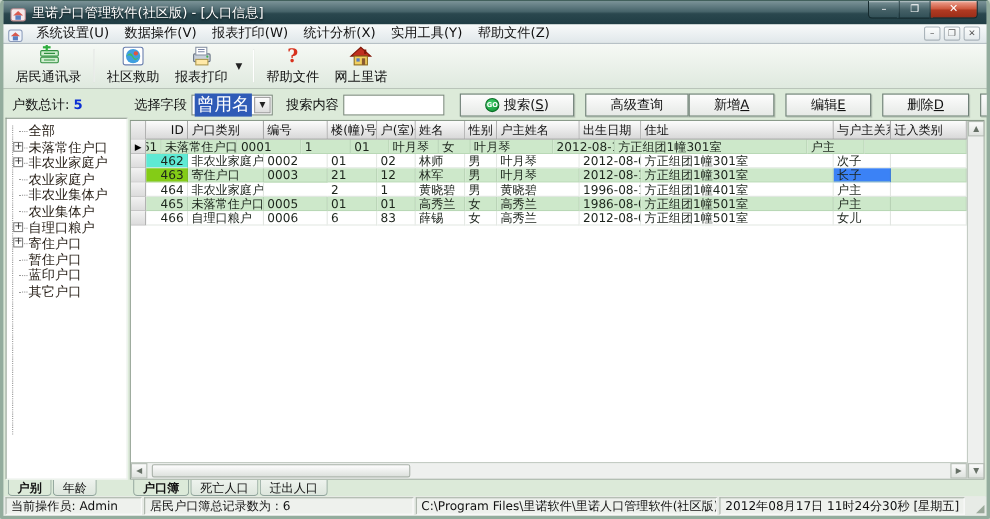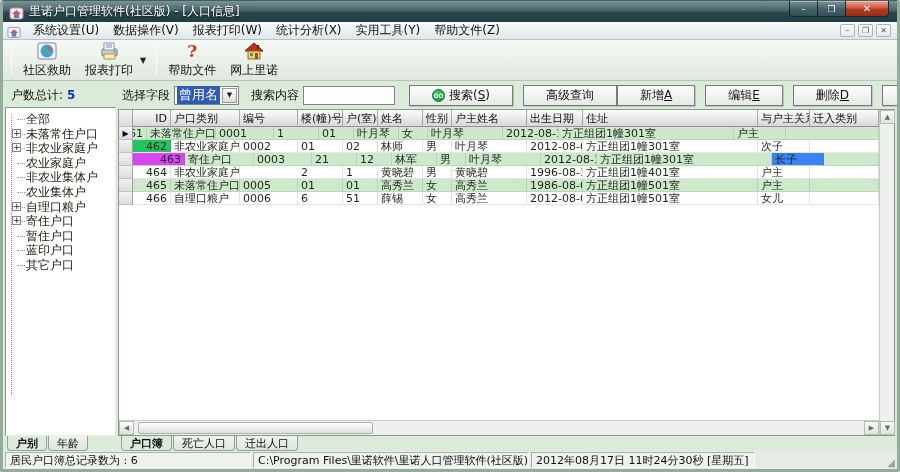--- a/index.html
+++ b/index.html
@@ -53,21 +53,21 @@
   .expander::before { content:"+"; position:absolute; left:0px; top:-2px; font-size:9px; line-height:11px; color:#222; width:7px; text-align:center; }
   .side-tabs, .main-tabs { height:15px; display:flex; align-items:stretch; flex:0 0 auto; padding-left:2px; }
   .btab { font-size:11px; color:#111; padding:0 8px; display:flex; align-items:center; white-space:nowrap;
           border:1px solid #8fa39b; border-top:none; border-radius:0 0 4px 4px; background:linear-gradient(#eef3ee,#dde6dd); margin-right:1px; }
   .btab.active { background:#dcead9; border-color:#8fa39b; border-top:1px solid #dcead9; margin-top:-1px; font-weight:bold; }
   
   .main-panel { flex:1 1 auto; display:flex; flex-direction:column; min-width:0; min-height:0; }
   .search-row { height:26px; display:flex; align-items:center; flex:0 0 auto; padding:1px 0 3px 4px; }
   .srlabel { font-size:12px; color:#111; white-space:nowrap; margin-right:4px; }
   .select { width:80px; height:19px; background:#fff; border:1px solid #7b8b7b; display:flex; align-items:center; margin-right:12px; }
-  .select .selval { flex:1; font-size:13px; color:#fff; background:#2f5bb7; margin:1px 1px 1px 2px; padding:0 2px; white-space:nowrap; overflow:hidden; }
+  .select .selval { flex:1; font-size:16px; color:#fff; background:#2f5bb7; margin:1px 1px 1px 2px; padding:0 2px; white-space:nowrap; overflow:hidden; }
   .select .selarrow { width:15px; height:15px; margin:1px; background:linear-gradient(#fdfdfd,#dcdcdc); border:1px solid #9a9a9a;
           font-size:7px; color:#222; display:flex; align-items:center; justify-content:center; }
   .textinput { width:92px; height:19px; background:#fff; border:1px solid #7b8b7b; margin-right:14px; font-size:12px; padding:0 3px;
           font-family:inherit; }
   .pbtn { height:21px; border:1px solid #6f7f77; background:linear-gradient(#fdfdfd,#e6e9e6); font-size:12px; color:#111;
           display:flex; align-items:center; justify-content:center; padding:0 22px; margin-right:10px; white-space:nowrap;
           box-shadow:1px 1px 0 rgba(0,0,0,.15); }
   .pbtn u { text-decoration:underline; }
   .go-ico { width:13px; height:13px; border-radius:50%; background:radial-gradient(circle at 35% 30%, #3fcf6a, #0f8f32);
             color:#fff; font-size:6px; font-weight:bold; display:flex; align-items:center; justify-content:center; margin-right:4px;
@@ -136,20 +136,33 @@
         <div class="menu-item">帮助文件(Z)</div>
       </div>
     <div class="mdi-btns">
       <div class="mdib">–</div>
       <div class="mdib">❐</div>
       <div class="mdib">✕</div>
     </div>
   </div>
 
   <div class="toolbar" id="toolbar">
+      <div class="tbtn">
+        <span class="ticon">
+          <svg width="26" height="20" viewBox="0 0 26 20">
+            <rect x="6" y="5" width="16" height="5" rx="1" fill="#cfeecf" stroke="#2f8f3f"></rect>
+            <rect x="6" y="11" width="16" height="5" rx="1" fill="#cfeecf" stroke="#2f8f3f"></rect>
+            <line x1="9" y1="7.5" x2="19" y2="7.5" stroke="#2f8f3f"></line>
+            <line x1="9" y1="13.5" x2="19" y2="13.5" stroke="#2f8f3f"></line>
+            <rect x="8" y="1" width="7" height="2" fill="#2fae3f"></rect>
+            <rect x="10.5" y="-1.5" width="2" height="7" fill="#2fae3f"></rect>
+          </svg>
+        </span>
+        <span class="tlabel">居民通讯录</span>
+      </div>
       <div class="tsep"></div>
       <div class="tbtn">
         <span class="ticon">
           <svg width="22" height="20" viewBox="0 0 22 20">
             <rect x="2" y="2" width="18" height="16" rx="2" fill="#fff" stroke="#6a7fae"></rect>
             <circle cx="11" cy="10" r="6.5" fill="#3f9fdf"></circle>
             <path d="M5 10 Q9 5 11 10 T17 10 Q13 16 11 12 T5 10Z" fill="#3fbf5f"></path>
             <circle cx="13.5" cy="7.5" r="2" fill="#e05540"></circle>
           </svg>
         </span>
@@ -271,36 +284,36 @@
                 <div class="gc" style="width: 45px; background: rgb(205, 232, 202); border-bottom: 1px solid rgb(185, 216, 182);">叶月琴</div>
                 <div class="gc" style="width: 29px; background: rgb(205, 232, 202); border-bottom: 1px solid rgb(185, 216, 182);">女</div>
                 <div class="gc" style="width: 75px; background: rgb(205, 232, 202); border-bottom: 1px solid rgb(185, 216, 182);">叶月琴</div>
                 <div class="gc" style="width: 56px; background: rgb(205, 232, 202); border-bottom: 1px solid rgb(185, 216, 182);">2012-08-16</div>
                 <div class="gc" style="width: 175px; background: rgb(205, 232, 202); border-bottom: 1px solid rgb(185, 216, 182);">方正组团1幢301室</div>
                 <div class="gc" style="width: 52px; background: rgb(205, 232, 202); border-bottom: 1px solid rgb(185, 216, 182);">户主</div>
                 <div class="gc" style="width: 46px; flex: 1 1 auto; background: rgb(205, 232, 202); border-bottom: 1px solid rgb(185, 216, 182);"></div>
               </div>
               <div class="grow gr">
                 <div class="gsel"></div>
-                <div class="gc" style="width: 38px; justify-content: flex-end; background: #22c55e; border-bottom: 1px solid rgb(226, 232, 226);">462</div>
+                <div class="gc" style="width: 38px; justify-content: flex-end; background: #5eead4; border-bottom: 1px solid rgb(226, 232, 226);">462</div>
                 <div class="gc" style="width: 69px; background: rgb(255, 255, 255); border-bottom: 1px solid rgb(226, 232, 226);">非农业家庭户</div>
                 <div class="gc" style="width: 58px; background: rgb(255, 255, 255); border-bottom: 1px solid rgb(226, 232, 226);">0002</div>
                 <div class="gc" style="width: 45px; background: rgb(255, 255, 255); border-bottom: 1px solid rgb(226, 232, 226);">01</div>
                 <div class="gc" style="width: 35px; background: rgb(255, 255, 255); border-bottom: 1px solid rgb(226, 232, 226);">02</div>
                 <div class="gc" style="width: 45px; background: rgb(255, 255, 255); border-bottom: 1px solid rgb(226, 232, 226);">林师</div>
                 <div class="gc" style="width: 29px; background: rgb(255, 255, 255); border-bottom: 1px solid rgb(226, 232, 226);">男</div>
                 <div class="gc" style="width: 75px; background: rgb(255, 255, 255); border-bottom: 1px solid rgb(226, 232, 226);">叶月琴</div>
                 <div class="gc" style="width: 56px; background: rgb(255, 255, 255); border-bottom: 1px solid rgb(226, 232, 226);">2012-08-03</div>
                 <div class="gc" style="width: 175px; background: rgb(255, 255, 255); border-bottom: 1px solid rgb(226, 232, 226);">方正组团1幢301室</div>
                 <div class="gc" style="width: 52px; background: rgb(255, 255, 255); border-bottom: 1px solid rgb(226, 232, 226);">次子</div>
                 <div class="gc" style="width: 46px; flex: 1 1 auto; background: rgb(255, 255, 255); border-bottom: 1px solid rgb(226, 232, 226);"></div>
               </div>
               <div class="grow gr">
                 <div class="gsel"></div>
-                <div class="gc" style="width: 52px; justify-content: flex-end; background: #d946ef; border-bottom: 1px solid rgb(185, 216, 182);">463</div>
+                <div class="gc" style="width: 38px; justify-content: flex-end; background: #84cc16; border-bottom: 1px solid rgb(185, 216, 182);">463</div>
                 <div class="gc" style="width: 69px; background: rgb(205, 232, 202); border-bottom: 1px solid rgb(185, 216, 182);">寄住户口</div>
                 <div class="gc" style="width: 58px; background: rgb(205, 232, 202); border-bottom: 1px solid rgb(185, 216, 182);">0003</div>
                 <div class="gc" style="width: 45px; background: rgb(205, 232, 202); border-bottom: 1px solid rgb(185, 216, 182);">21</div>
                 <div class="gc" style="width: 35px; background: rgb(205, 232, 202); border-bottom: 1px solid rgb(185, 216, 182);">12</div>
                 <div class="gc" style="width: 45px; background: rgb(205, 232, 202); border-bottom: 1px solid rgb(185, 216, 182);">林军</div>
                 <div class="gc" style="width: 29px; background: rgb(205, 232, 202); border-bottom: 1px solid rgb(185, 216, 182);">男</div>
                 <div class="gc" style="width: 75px; background: rgb(205, 232, 202); border-bottom: 1px solid rgb(185, 216, 182);">叶月琴</div>
                 <div class="gc" style="width: 56px; background: rgb(205, 232, 202); border-bottom: 1px solid rgb(185, 216, 182);">2012-08-19</div>
                 <div class="gc" style="width: 175px; background: rgb(205, 232, 202); border-bottom: 1px solid rgb(185, 216, 182);">方正组团1幢301室</div>
                 <div class="gc" style="width: 52px; background: #3b82f6; border-bottom: 1px solid rgb(185, 216, 182);">长子</div>
@@ -335,21 +348,21 @@
                 <div class="gc" style="width: 175px; background: rgb(205, 232, 202); border-bottom: 1px solid rgb(185, 216, 182);">方正组团1幢501室</div>
                 <div class="gc" style="width: 52px; background: rgb(205, 232, 202); border-bottom: 1px solid rgb(185, 216, 182);">户主</div>
                 <div class="gc" style="width: 46px; flex: 1 1 auto; background: rgb(205, 232, 202); border-bottom: 1px solid rgb(185, 216, 182);"></div>
               </div>
               <div class="grow gr">
                 <div class="gsel"></div>
                 <div class="gc" style="width: 38px; justify-content: flex-end; background: rgb(255, 255, 255); border-bottom: 1px solid rgb(226, 232, 226);">466</div>
                 <div class="gc" style="width: 69px; background: rgb(255, 255, 255); border-bottom: 1px solid rgb(226, 232, 226);">自理口粮户</div>
                 <div class="gc" style="width: 58px; background: rgb(255, 255, 255); border-bottom: 1px solid rgb(226, 232, 226);">0006</div>
                 <div class="gc" style="width: 45px; background: rgb(255, 255, 255); border-bottom: 1px solid rgb(226, 232, 226);">6</div>
-                <div class="gc" style="width: 35px; background: rgb(255, 255, 255); border-bottom: 1px solid rgb(226, 232, 226);">51</div>
+                <div class="gc" style="width: 35px; background: rgb(255, 255, 255); border-bottom: 1px solid rgb(226, 232, 226);">83</div>
                 <div class="gc" style="width: 45px; background: rgb(255, 255, 255); border-bottom: 1px solid rgb(226, 232, 226);">薛锡</div>
                 <div class="gc" style="width: 29px; background: rgb(255, 255, 255); border-bottom: 1px solid rgb(226, 232, 226);">女</div>
                 <div class="gc" style="width: 75px; background: rgb(255, 255, 255); border-bottom: 1px solid rgb(226, 232, 226);">高秀兰</div>
                 <div class="gc" style="width: 56px; background: rgb(255, 255, 255); border-bottom: 1px solid rgb(226, 232, 226);">2012-08-02</div>
                 <div class="gc" style="width: 175px; background: rgb(255, 255, 255); border-bottom: 1px solid rgb(226, 232, 226);">方正组团1幢501室</div>
                 <div class="gc" style="width: 52px; background: rgb(255, 255, 255); border-bottom: 1px solid rgb(226, 232, 226);">女儿</div>
                 <div class="gc" style="width: 46px; flex: 1 1 auto; background: rgb(255, 255, 255); border-bottom: 1px solid rgb(226, 232, 226);"></div>
               </div>
             </div>
           <div class="hscroll">
@@ -367,19 +380,20 @@
       <div class="main-tabs" id="main-tabs">
           <div class="btab active">户口簿</div>
           <div class="btab">死亡人口</div>
           <div class="btab">迁出人口</div>
         </div>
 
     </div>
   </div>
 
   <div class="statusbar" id="statusbar">
+      <div class="spanel" style="width: 125px;">当前操作员: Admin</div>
       <div class="spanel" style="width: 246px;">居民户口簿总记录数为 : 6</div>
       <div class="spanel" style="width: 276px;">C:\Program Files\里诺软件\里诺人口管理软件(社区版) V2.13\Cl</div>
       <div class="spanel" style="width: 224px;">2012年08月17日 11时24分30秒  [星期五]</div>
       <div class="grip">◢</div>
     </div>
 
 </div>
 
 </body></html>

